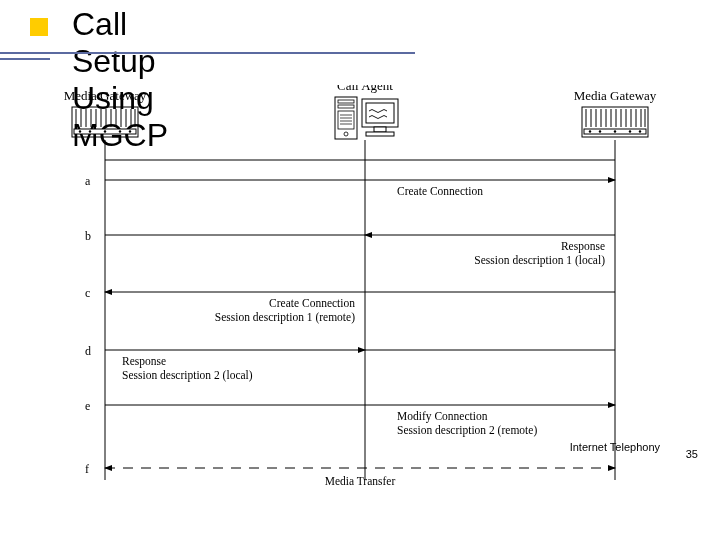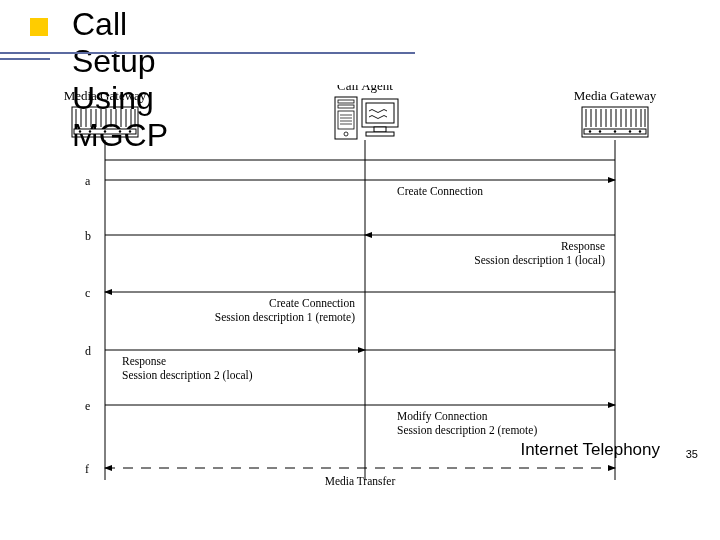--- a/index.html
+++ b/index.html
@@ -6,21 +6,21 @@
   .slide{position:relative;width:720px;height:472px;}
   .title-bar{position:absolute;left:30px;top:6px;}
   .bullet{position:absolute;left:0;top:12px;width:18px;height:18px;background:#ffcc00;}
   .title-text{position:absolute;left:42px;top:0;font-size:32px;font-family:Verdana,Arial,sans-serif;color:#000;}
   .rule-long{position:absolute;left:0;top:52px;width:415px;height:2px;background:#5b6aa0;}
   .rule-short{position:absolute;left:0;top:58px;width:50px;height:2px;background:#5b6aa0;}
   svg{position:absolute;left:60px;top:85px;}
   .label{font-family:"Times New Roman",serif;font-size:13px;fill:#000;}
   .small{font-size:11.5px;}
   .step{font-family:"Times New Roman",serif;font-size:12px;fill:#000;}
-  .footer-text{position:absolute;bottom:12px;right:60px;font-size:17px;color:#000;}
+  .footer-text{position:absolute;bottom:19px;right:60px;font-size:11px;color:#000;}
   .page-num{position:absolute;bottom:12px;right:22px;font-size:11px;color:#000;margin-top:40px;}
 </style>
 </head>
 <body>
 
 <div class="slide">
 
   <div class="title-bar">
     <div class="bullet"></div>
     <div class="title-text">Call Setup Using MGCP</div>

